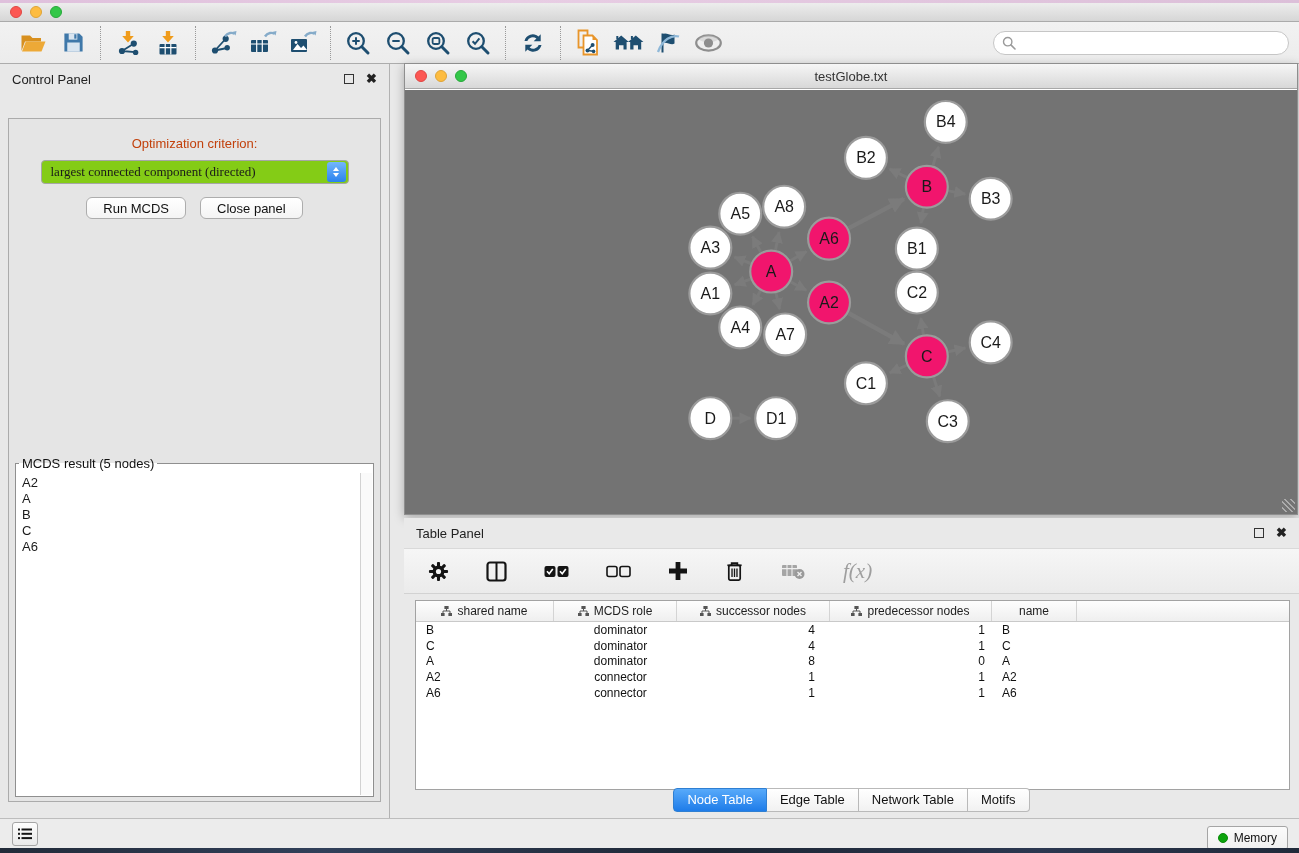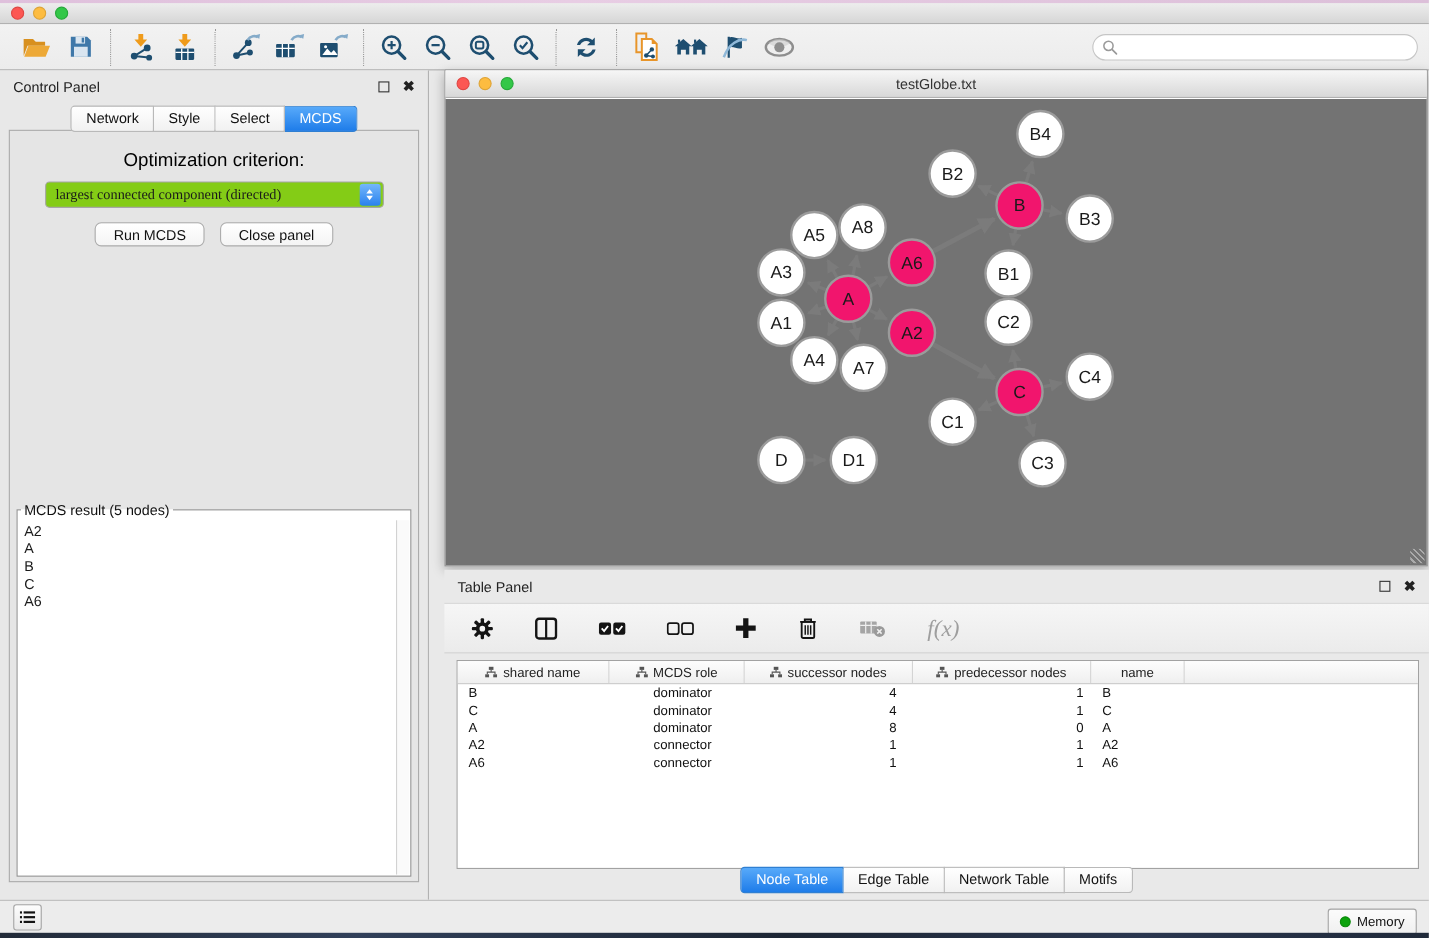--- a/index.html
+++ b/index.html
@@ -44,21 +44,21 @@
   .close-glyph { font-size:13px; font-weight:bold; color:#222; line-height:10px; }
   .seg-tabs { display:flex; justify-content:center; position:relative; z-index:2; }
   .seg { font-size:13px; padding:3px 13px 4px; background:linear-gradient(#ffffff,#f1f1f1);
     border:1px solid #b9b9b9; border-left:none; color:#111; cursor:default; }
   .seg:first-child { border-left:1px solid #b9b9b9; border-radius:4px 0 0 4px; }
   .seg:last-child { border-radius:0 4px 4px 0; }
   .seg.active { background:linear-gradient(#58aafa,#1e7ce9); color:#fff; border-color:#2f7fd2; }
   #cp-tabs { position:absolute; left:0; right:0; top:32px; }
   #cp-content { position:absolute; left:8px; right:8px; top:54px; bottom:16px;
     border:1px solid #ababab; background:#e5e5e5; }
-  #opt-label { margin-top:17px; text-align:center; font-size:17px; color:#000000; }
+  #opt-label { margin-top:17px; text-align:center; font-size:13px; color:#c2410c; }
   #criterion-dropdown { margin:9px auto 0; width:308px; height:24px; background:#84cc16;
     border:1px solid #a6a6a6; border-radius:4px; display:flex; align-items:center;font-family:Liberation Serif, serif; }
   #criterion-dropdown .dd-text { flex:1; font-size:13px; padding-left:9px; white-space:nowrap; }
   .stepper { width:19px; height:20px; margin-right:2px; border-radius:3px;
     background:linear-gradient(#74b7fb,#2a82ee); display:flex; flex-direction:column;
     align-items:center; justify-content:center; gap:2px; }
   .tri-up { width:0; height:0; border-left:3.5px solid transparent; border-right:3.5px solid transparent; border-bottom:4.5px solid #fff; }
   .tri-down { width:0; height:0; border-left:3.5px solid transparent; border-right:3.5px solid transparent; border-top:4.5px solid #fff; }
   .btn-row { display:flex; justify-content:center; gap:14px; margin-top:13px; }
   .mac-btn { height:22px; padding:0 16px; font-size:13px; background:linear-gradient(#ffffff,#f4f4f4);
@@ -280,26 +280,20 @@
 </div>
 
 <div id="control-panel">
   <div class="panel-header">
     <span>Control Panel</span>
     <span class="panel-controls">
       <span class="float-glyph"></span>
       <span class="close-glyph">✖</span>
     </span>
   </div>
-  <div id="cp-tabs" class="seg-tabs">
-      <div class="seg">Network</div>
-      <div class="seg">Style</div>
-      <div class="seg">Select</div>
-      <div class="seg active">MCDS</div>
-    </div>
   <div id="cp-content">
     <div id="opt-label">Optimization criterion:</div>
     <div id="criterion-dropdown">
       <span class="dd-text">largest connected component (directed)</span>
       <span class="stepper">
         <span class="tri-up"></span>
           <span class="tri-down"></span>
       </span>
     </div>
     <div class="btn-row">

